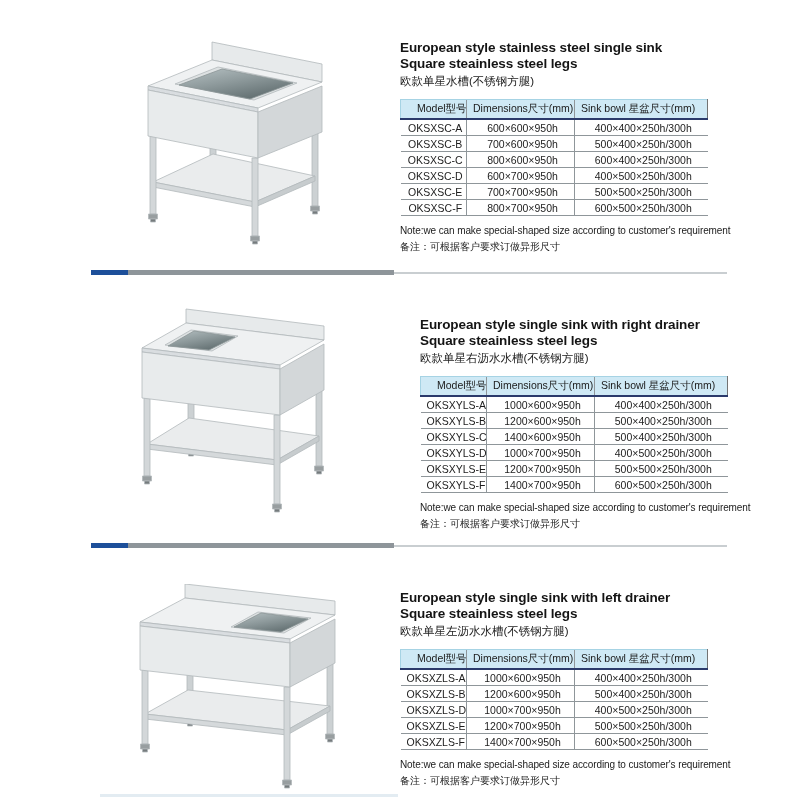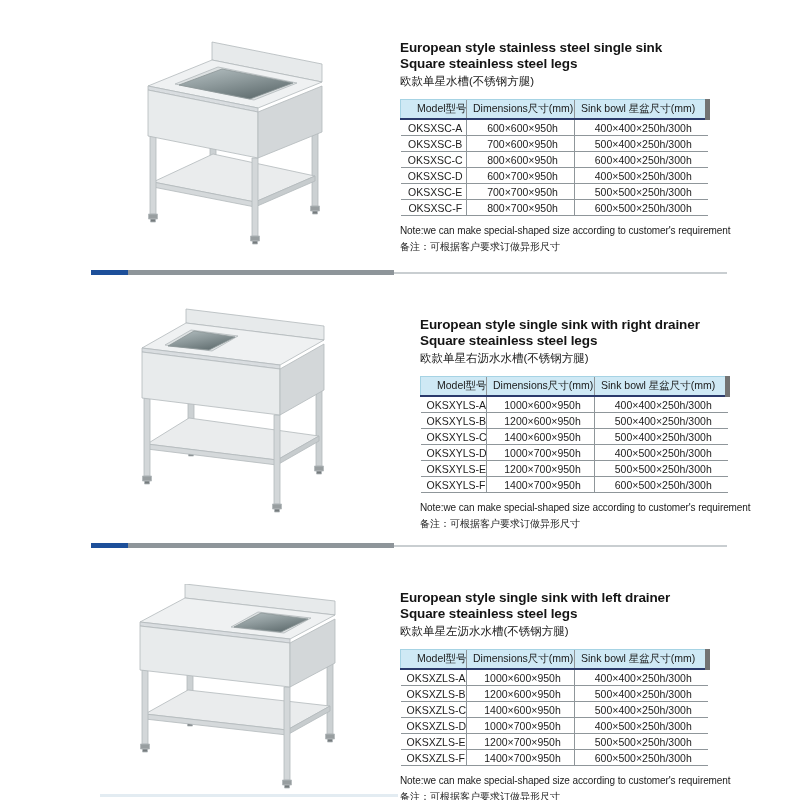--- a/index.html
+++ b/index.html
@@ -25,21 +25,21 @@
   table{border-collapse:collapse;width:307px;table-layout:fixed;margin-top:10px;}
   col.c1{width:66px;} col.c2{width:108px;} col.c3{width:133px;}
   th{
     background:var(--table-header-bg,#cfe9f5);
     font-weight:normal;font-size:10.5px;text-align:left;
     padding:2px 2px 2px 6px;white-space:nowrap;overflow:hidden;
     border-top:1px solid #a6d3e4;
     border-bottom:2.5px solid var(--table-header-rule,#2b3a6b);
   }
   th:first-child{border-left:1px solid #a6d3e4;padding-left:16px;}
-  th:last-child{border-right:5px solid #737373;}
+  th:last-child{border-right:1px solid #737373;}
   th+th,td+td{border-left:1px solid var(--table-line,#8f969a);}
   td{
     font-size:10.5px;padding:1.5px 2px 1.5px 6px;white-space:nowrap;overflow:hidden;
     border-bottom:1px solid var(--table-line,#8f969a);color:#1c1c1c;text-align:center;
   }
   .note-en{font-size:10px;margin-top:9px;white-space:nowrap;letter-spacing:-0.1px;}
   .note-cn{font-size:10px;margin-top:4px;white-space:nowrap;}
 
   .divider{position:absolute;left:91px;height:5px;display:flex;align-items:center;}
   .divider-1{top:270px;}
@@ -332,25 +332,20 @@
           <td>OKSXZLS-A</td>
           <td>1000×600×950h</td>
           <td>400×400×250h/300h</td>
         </tr>
         <tr>
           <td>OKSXZLS-B</td>
           <td>1200×600×950h</td>
           <td>500×400×250h/300h</td>
         </tr>
         <tr>
-          <td>OKSXZLS-C</td>
-          <td>1400×600×950h</td>
-          <td>500×400×250h/300h</td>
-        </tr>
-        <tr>
           <td>OKSXZLS-D</td>
           <td>1000×700×950h</td>
           <td>400×500×250h/300h</td>
         </tr>
         <tr>
           <td>OKSXZLS-E</td>
           <td>1200×700×950h</td>
           <td>500×500×250h/300h</td>
         </tr>
         <tr>

